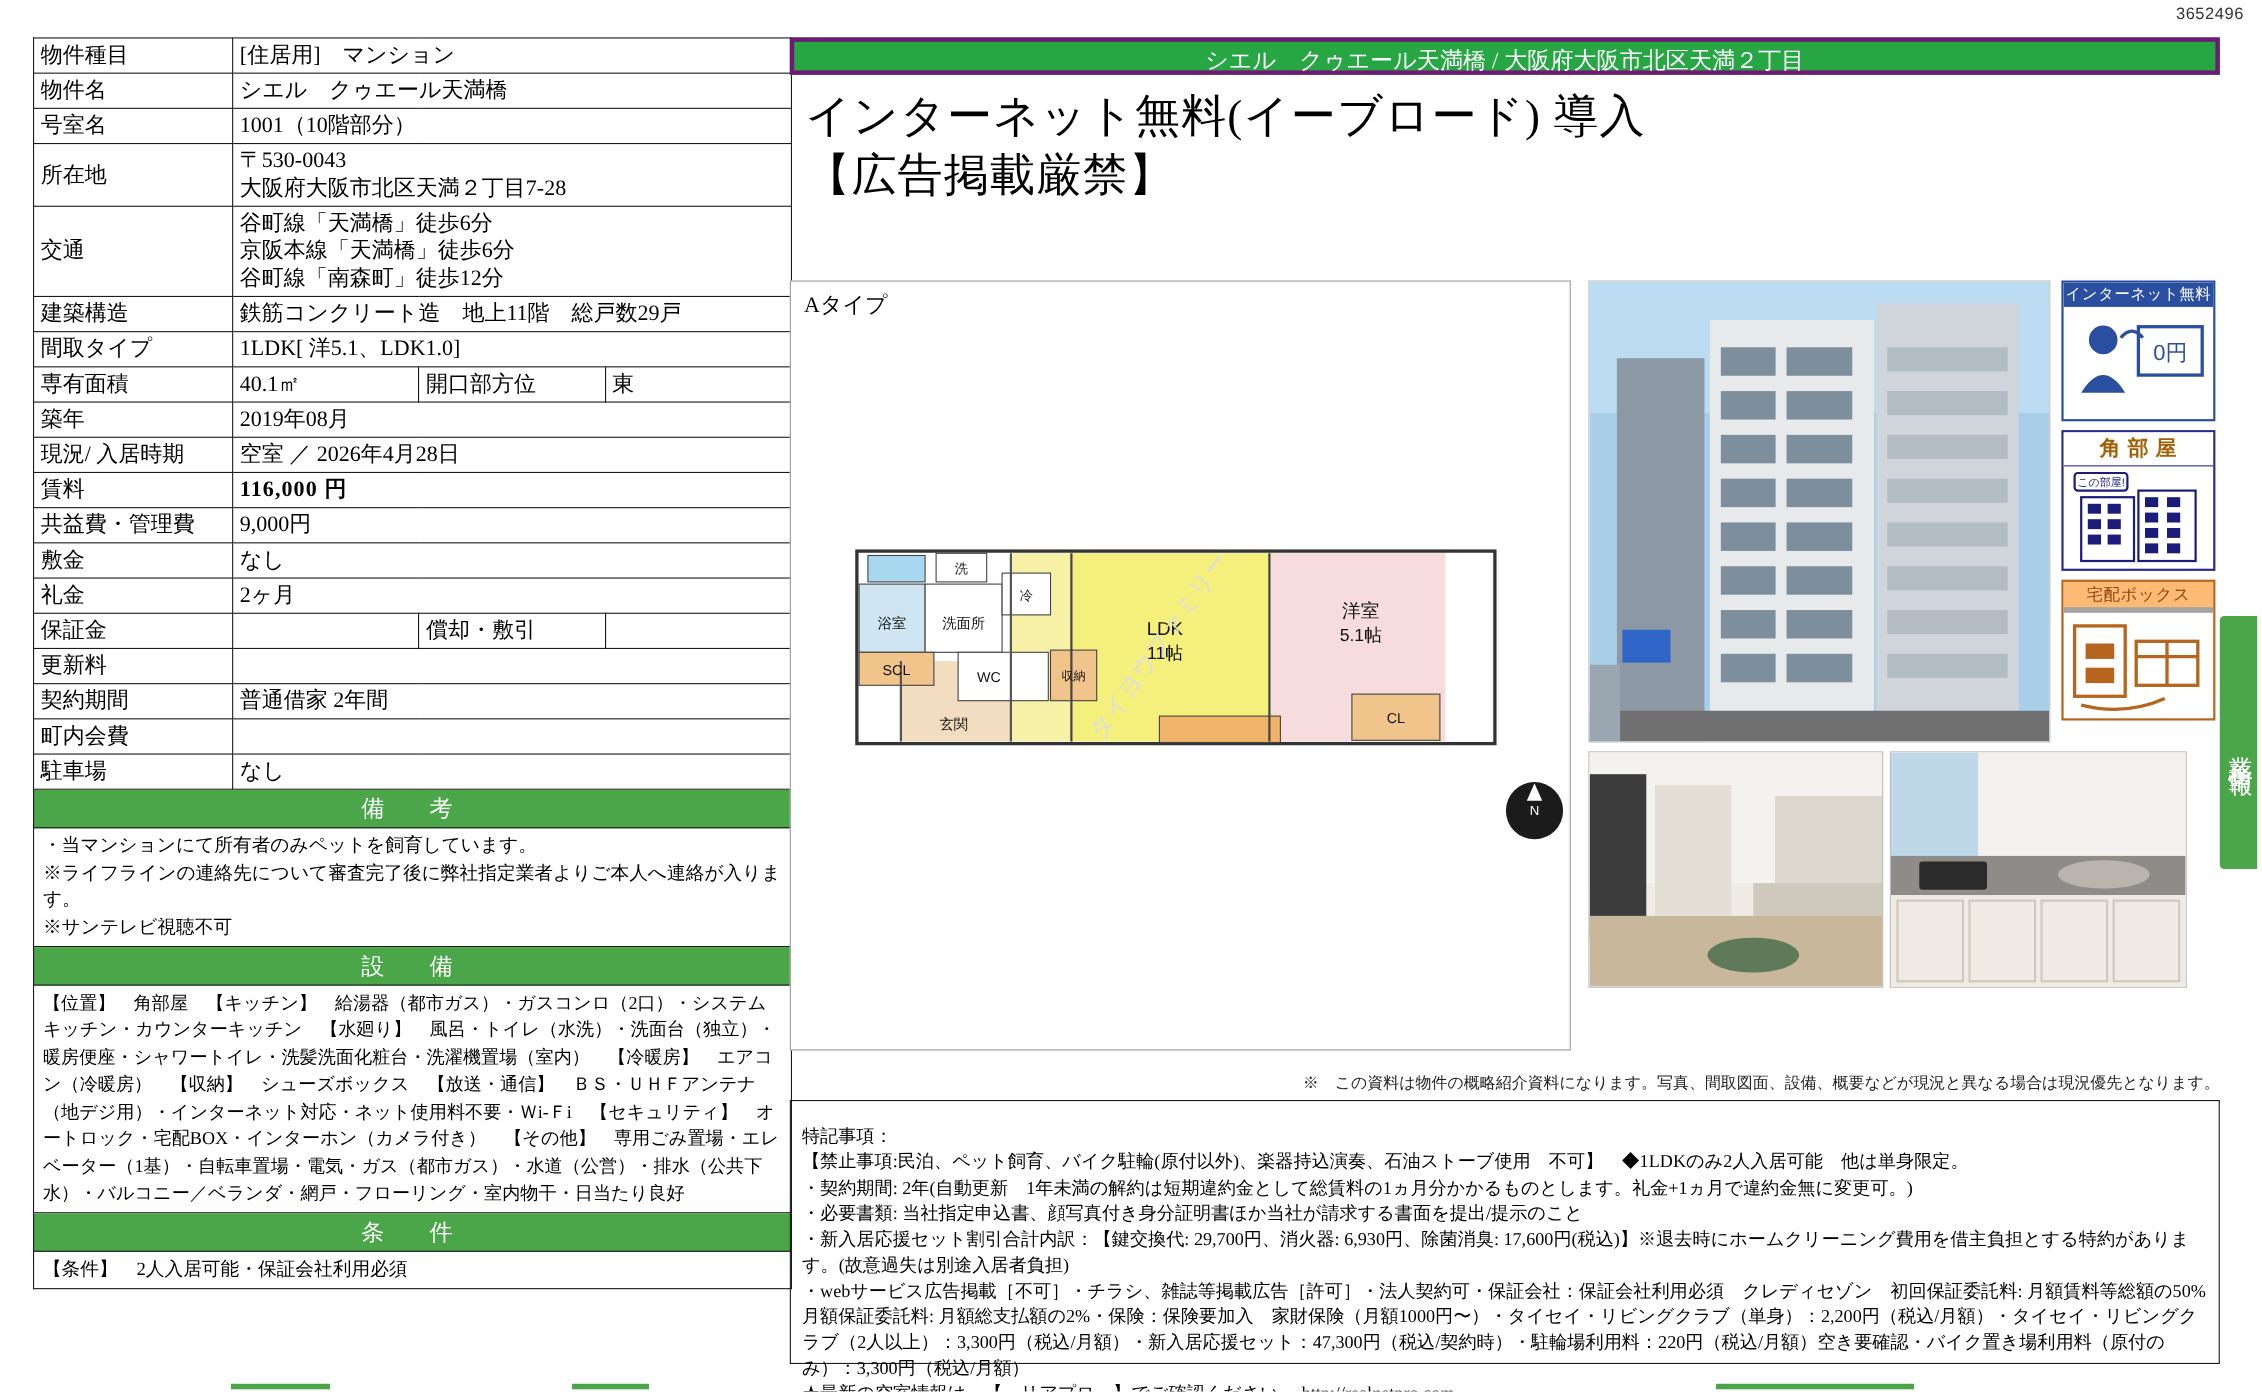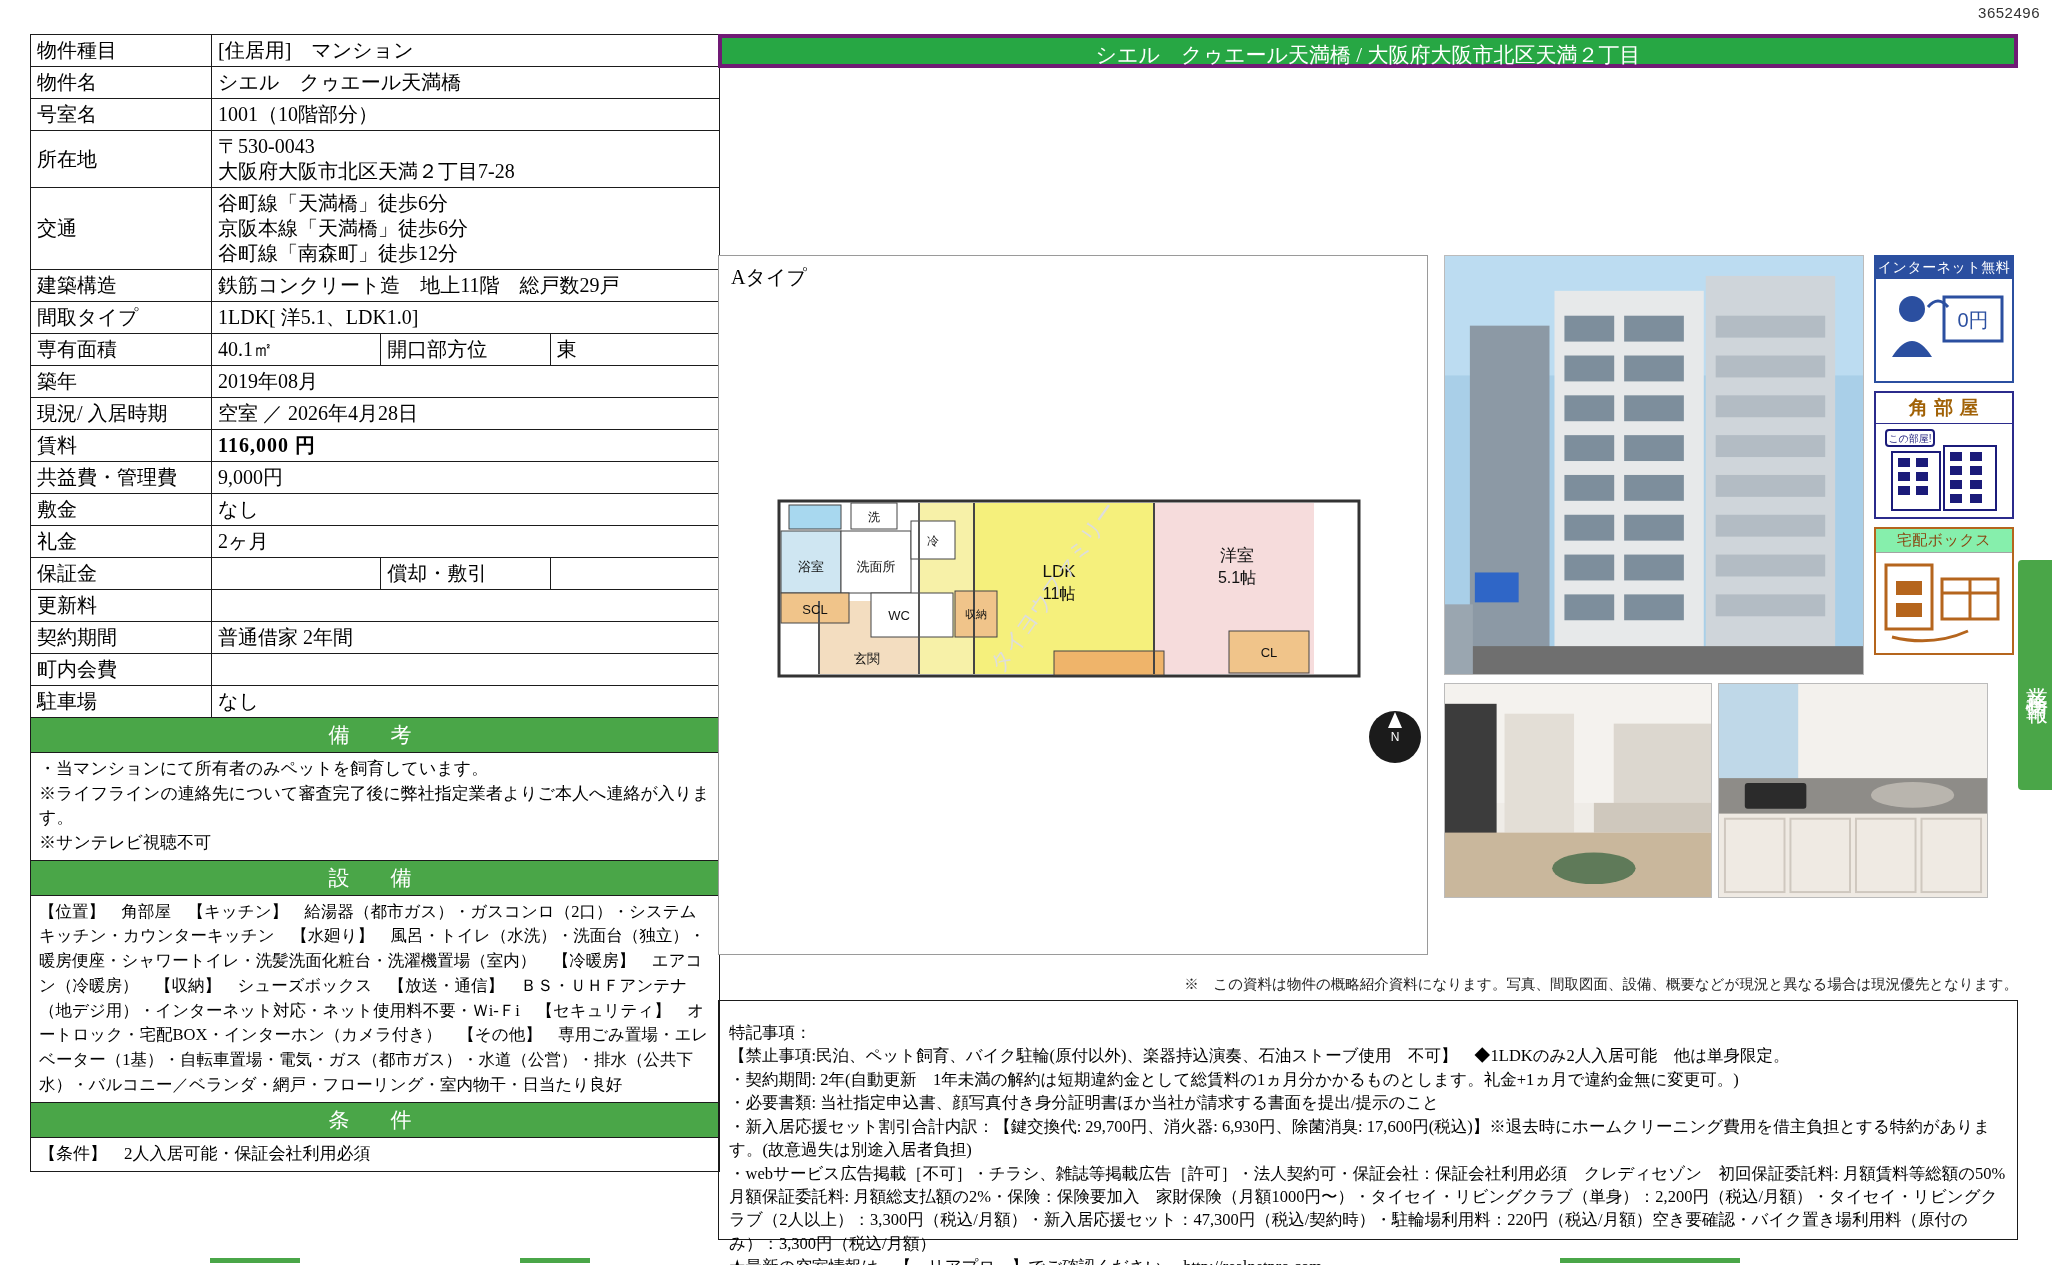--- a/index.html
+++ b/index.html
@@ -118,21 +118,21 @@
   }
   .badge .cap{
     display:block;text-align:center;font-size:14px;
     font-family:Liberation Sans, sans-serif;
     color:#fff;background:#2b4fa0;padding:2px 0;letter-spacing:0.5px;
   }
   .badge.net{border-color:#2b4fa0;}
   .badge.kado{border-color:#2b2b8c;}
   .badge.kado .cap{background:#fff;color:#a16207;font-size:19px;font-weight:bold;border-bottom:1px solid #2b2b8c;}
   .badge.box{border-color:#b5651d;}
-  .badge.box .cap{background:#86efac;color:#8a4510;font-size:15px;border-bottom:1px solid #a3a3a3;}
+  .badge.box .cap{background:#fdba74;color:#8a4510;font-size:15px;border-bottom:5px solid #a3a3a3;}
 
   .disclaimer{
     position:absolute;left:718px;top:975px;width:1300px;
     text-align:right;font-size:14.5px;color:#222;
   }
 
   .notes{
     position:absolute;left:718px;top:1000px;width:1300px;height:240px;
     border:1px solid #1b1b1b;box-sizing:border-box;
     padding:20px 10px;font-size:16.5px;line-height:1.42;
@@ -254,20 +254,24 @@
 
   <div class="panel-block sec-head">設　備</div>
   <div class="panel-block sec-body equip" style="min-height:168px">【位置】　角部屋　【キッチン】　給湯器（都市ガス）・ガスコンロ（2口）・システムキッチン・カウンターキッチン　【水廻り】　風呂・トイレ（水洗）・洗面台（独立）・暖房便座・シャワートイレ・洗髪洗面化粧台・洗濯機置場（室内）　【冷暖房】　エアコン（冷暖房）　【収納】　シューズボックス　【放送・通信】　ＢＳ・ＵＨＦアンテナ（地デジ用）・インターネット対応・ネット使用料不要・Ｗi-Ｆi　【セキュリティ】　オートロック・宅配BOX・インターホン（カメラ付き）　【その他】　専用ごみ置場・エレベーター（1基）・自転車置場・電気・ガス（都市ガス）・水道（公営）・排水（公共下水）・バルコニー／ベランダ・網戸・フローリング・室内物干・日当たり良好</div>
 
   <div class="panel-block sec-head">条　件</div>
   <div class="panel-block sec-body" style="min-height:34px">【条件】　2人入居可能・保証会社利用必須</div>
 </div>
 
 <div class="right-panel">
   <div class="green-bar">シエル　クゥエール天満橋  /  大阪府大阪市北区天満２丁目</div>
+  <div class="headline">
+    <div>インターネット無料(イーブロード) 導入</div>
+    <div>【広告掲載厳禁】</div>
+  </div>
 </div>
 
 <div class="media-row">
 
   <div class="fp-box">
     <div class="fp-label">Aタイプ</div>
 
     <svg class="fp-art" viewBox="0 0 620 215">
 
       <rect x="20" y="20" width="580" height="175" fill="#ffffff" stroke="#333" stroke-width="3"></rect>

